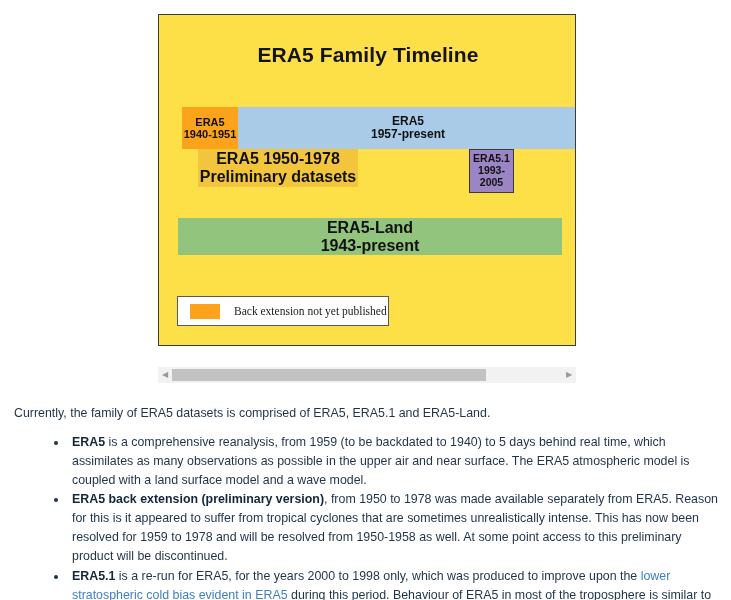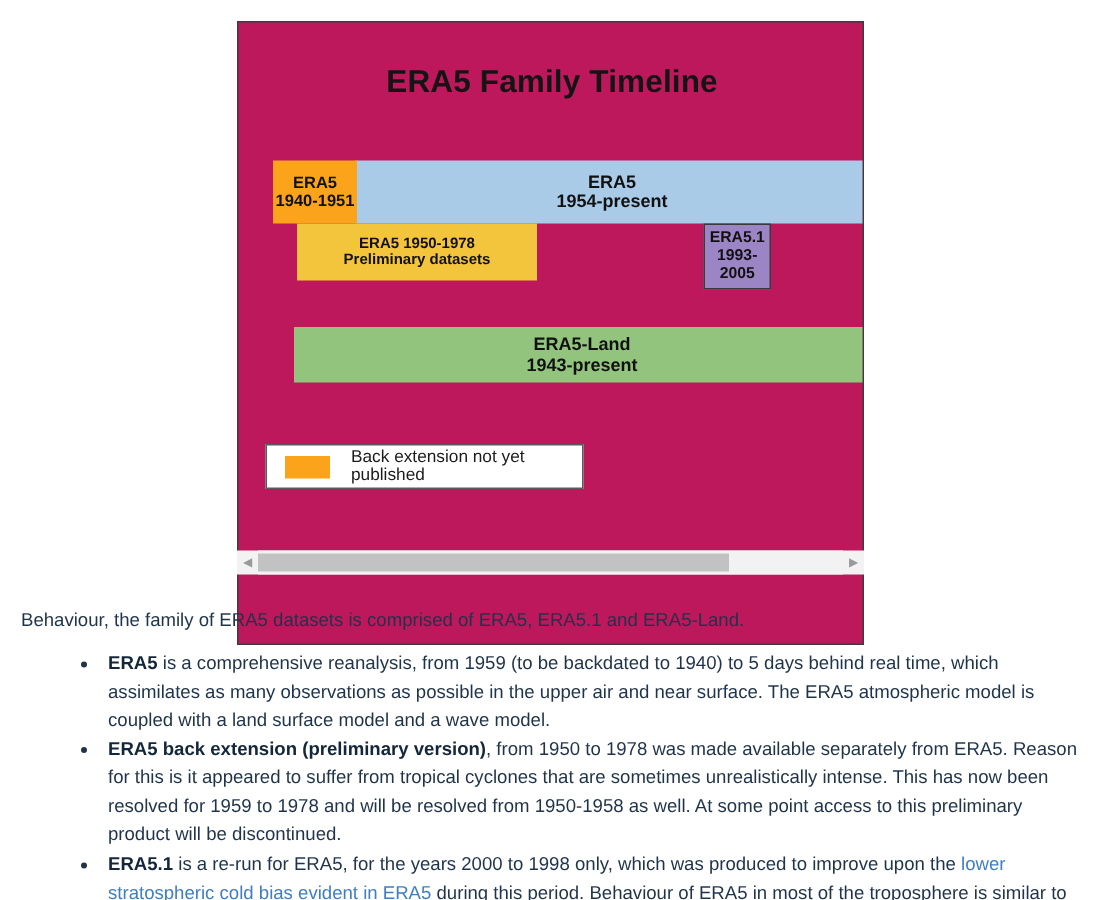--- a/index.html
+++ b/index.html
@@ -14,22 +14,22 @@
     overflow: hidden;
     position: relative;
   }
 
   
   #figure-panel {
     position: absolute;
     left: 158px;
     top: 14px;
     width: 418px;
-    height: 416px;
-    background: #be185d;
+    height: 332px;
+    background: #fde047;
     border: 1px solid #3c3c3c;
     box-sizing: border-box;
     overflow: hidden;
   }
 
   #figure-title {
     position: absolute;
     left: 0;
     top: 28px;
     width: 418px;
@@ -68,36 +68,36 @@
     left: 78px; top: 92px; width: 342px; height: 42px;
     background: #A9CBE8;
     font-size: 12px;
     z-index: 2;
   }
   
   #bar-era5-prelim {
     left: 39px; top: 134px; width: 160px; height: 38px;
     background: #F2C githubnone;
     background: #F2C53D;
-    font-size: 10px;
+    font-size: 16px;
     z-index: 3;
   }
   
   #bar-era51 {
     left: 310px; top: 134px; width: 45px; height: 44px;
     background: #9B85C4;
     border: 1.5px solid #3a3a3a;
     font-size: 10.5px;
     z-index: 3;
   }
   
   #bar-era5-land {
-    left: 37px; top: 203px; width: 384px; height: 37px;
+    left: 19px; top: 203px; width: 384px; height: 37px;
     background: #92C47D;
-    font-size: 12px;
+    font-size: 16px;
     z-index: 2;
   }
 
   
   #legend-box {
     position: absolute;
     left: 18px;
     top: 281px;
     width: 212px;
     height: 30px;
@@ -111,21 +111,21 @@
     width: 30px;
     height: 15px;
     background: #FBA41B;
     margin-left: 12px;
     flex: 0 0 auto;
   }
   #legend-label {
     margin-left: 14px;
     font-size: 11.5px;
     color: #1b1b1b;
-    font-family: Liberation Sans, sans-serif;
+    font-family: Liberation Serif, serif;
   }
 
   
   #figure-scrollbar {
     position: absolute;
     left: 158px;
     top: 367px;
     width: 418px;
     height: 16px;
     background: #f2f2f2;
@@ -194,21 +194,21 @@
 
   <div id="figure-title">ERA5 Family Timeline</div>
 
   <div class="bar" id="bar-era5-back">
     <span class="ln">ERA5</span>
     <span class="ln">1940-1951</span>
   </div>
 
   <div class="bar" id="bar-era5-main">
     <span class="ln">ERA5</span>
-    <span class="ln">1954-present</span>
+    <span class="ln">1957-present</span>
   </div>
 
   <div class="bar" id="bar-era5-prelim">
     <span class="ln">ERA5 1950-1978</span>
     <span class="ln">Preliminary datasets</span>
   </div>
 
   <div class="bar" id="bar-era51">
     <span class="ln">ERA5.1</span>
     <span class="ln">1993-</span>
@@ -230,21 +230,21 @@
 <div id="figure-scrollbar">
   <div class="sb-arrow">◀</div>
   <div id="sb-track">
     <div id="sb-thumb"></div>
   </div>
   <div class="sb-arrow">▶</div>
 </div>
 
 <div id="body-text">
 
-  <p id="intro-paragraph">Behaviour, the family of ERA5 datasets is comprised of ERA5, ERA5.1 and ERA5-Land.</p>
+  <p id="intro-paragraph">Currently, the family of ERA5 datasets is comprised of ERA5, ERA5.1 and ERA5-Land.</p>
 
   <ul id="bullet-list">
     <li><span class="b">ERA5</span><span> is a comprehensive reanalysis, from 1959 (to be backdated to 1940) to 5 days behind real time, which assimilates as many observations as possible in the upper air and near surface. The ERA5 atmospheric model is coupled with a land surface model and a wave model.</span></li>
     <li><span class="b">ERA5 back extension (preliminary version)</span><span>, from 1950 to 1978 was made available separately from ERA5.  Reason for this is it appeared to suffer from tropical cyclones that are sometimes unrealistically intense. This has now been resolved for 1959 to 1978 and will be resolved from 1950-1958 as well. At some point access to this preliminary product will be discontinued.</span></li>
     <li><span class="b">ERA5.1</span><span> is a re-run for ERA5, for the years 2000 to 1998 only, which was produced to improve upon the </span><a class="lnk" href="#" style="text-decoration:none">lower stratospheric cold bias evident in ERA5</a><span> during this period. Behaviour of ERA5 in most of the troposphere is similar to that in ERA5.1.</span></li>
 
   </ul>
 
 </div>
 

